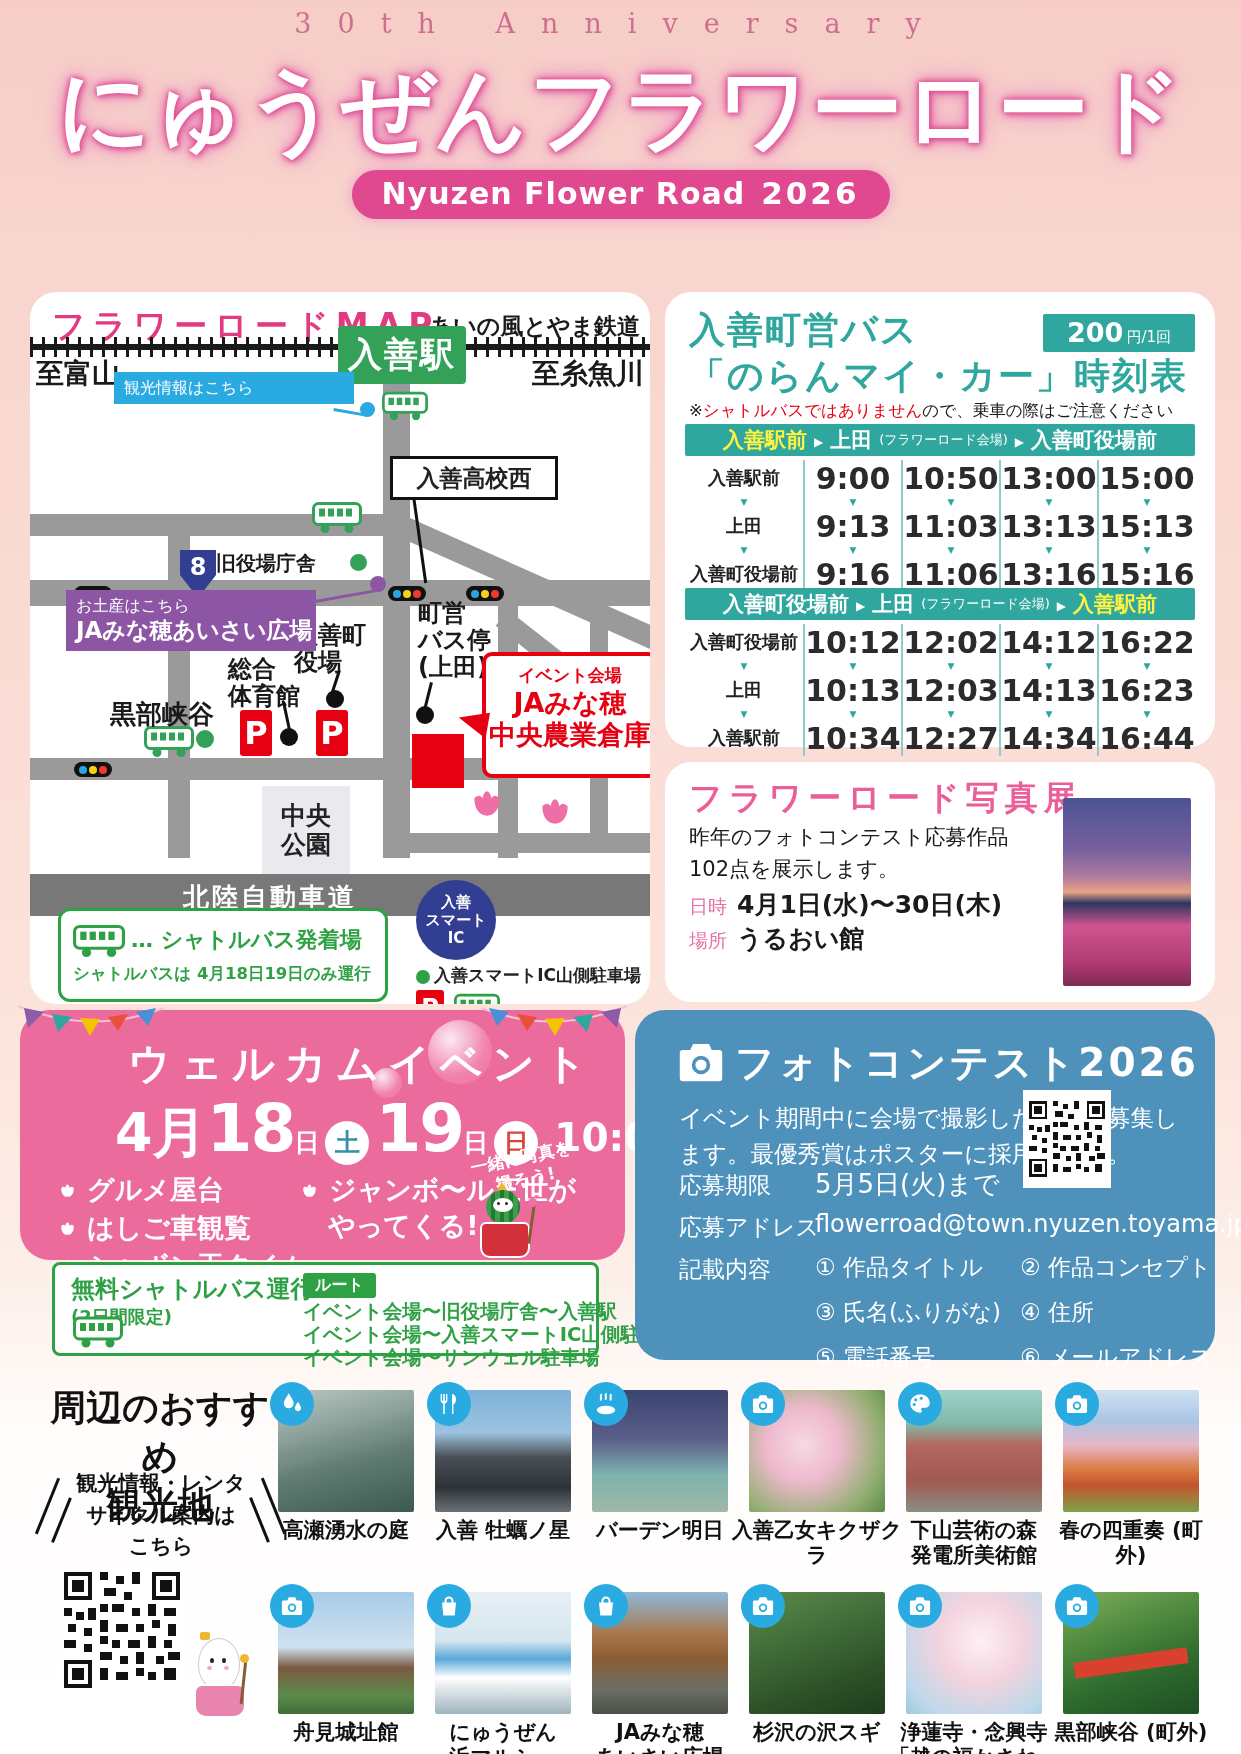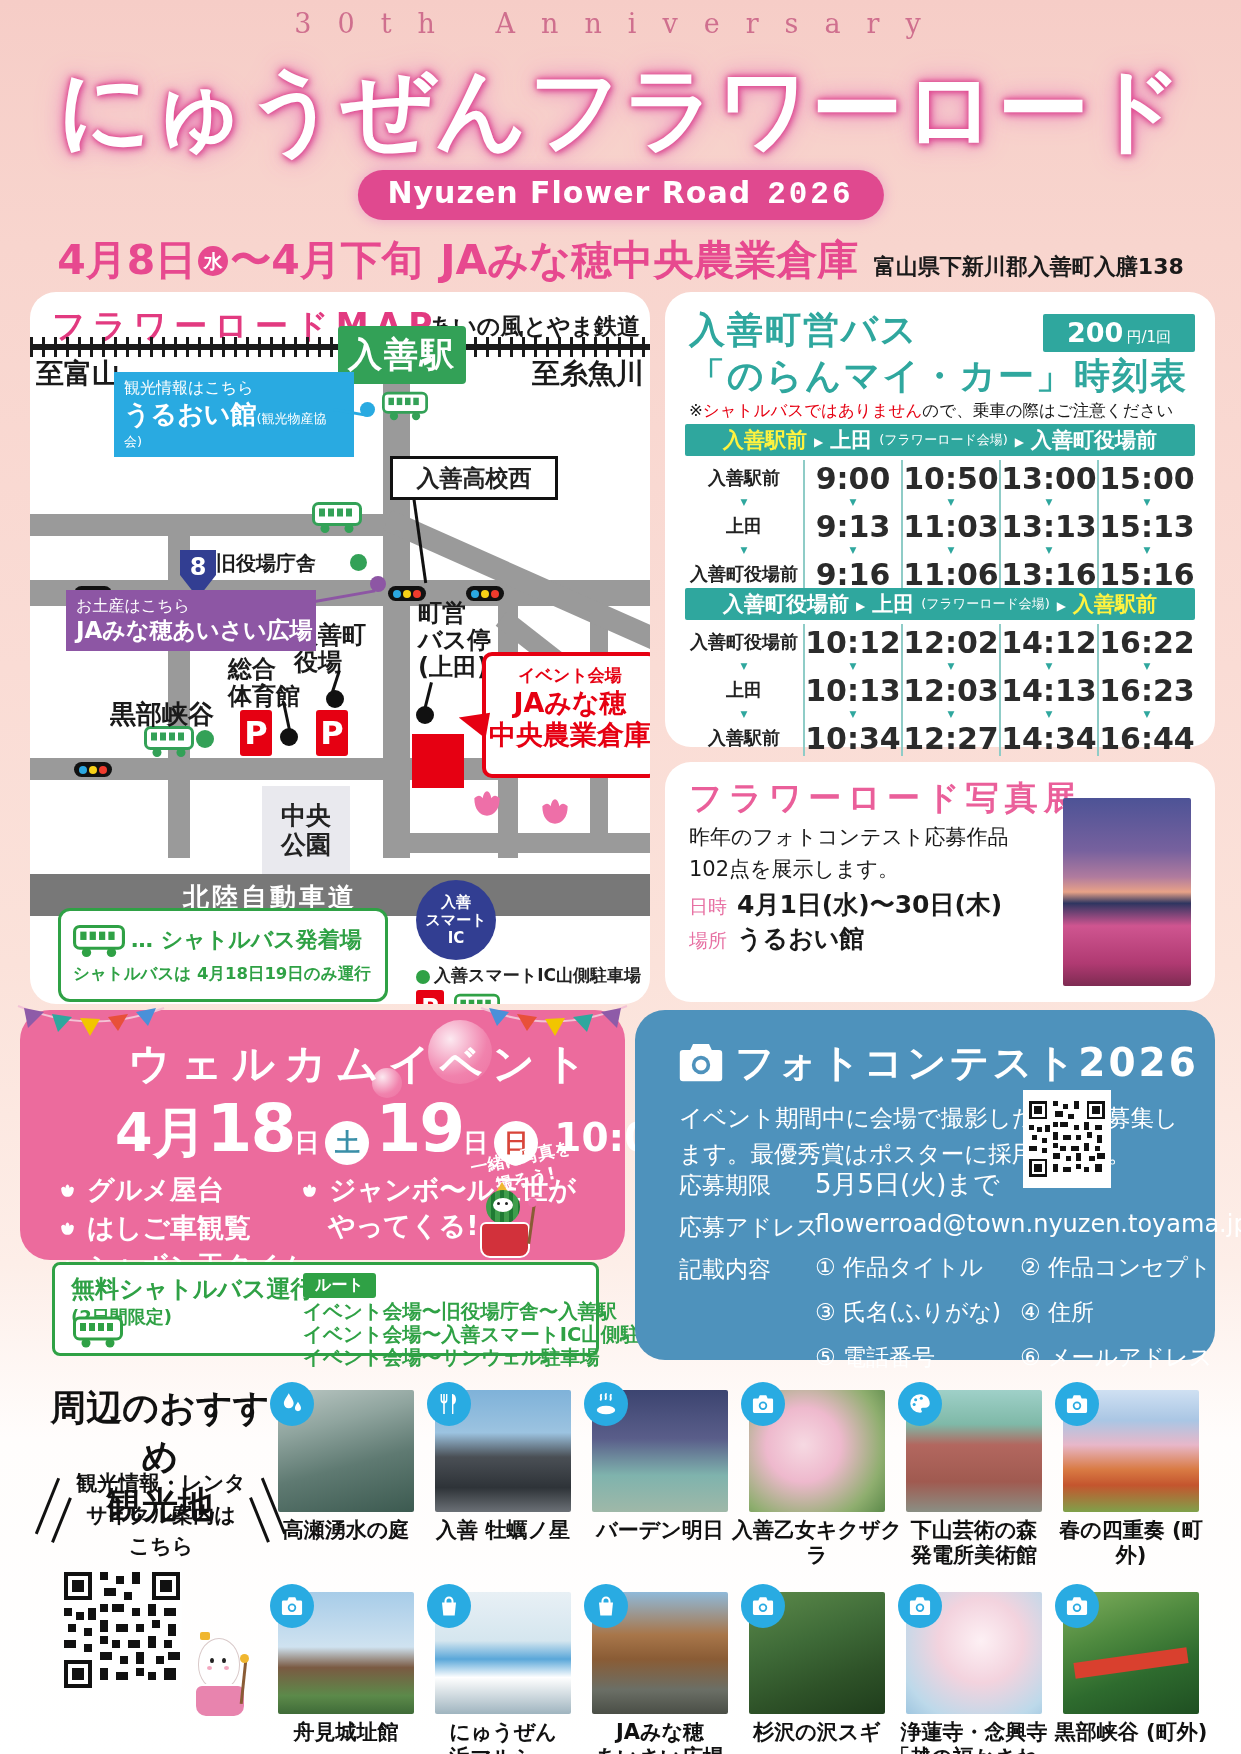--- a/index.html
+++ b/index.html
@@ -9,21 +9,21 @@
   .abs{position:absolute;}
   .card{position:absolute;background:#fff;border-radius:26px;}
   
   .anniv{position:absolute;top:8px;left:0;width:100%;text-align:center;font-family:"DejaVu Serif","Liberation Serif",serif;
     font-size:27px;letter-spacing:26px;color:#cf6f8e;white-space:nowrap;}
   .main-title{position:absolute;top:48px;left:0;width:100%;text-align:center;font-size:92px;font-weight:bold;color:#fff;white-space:nowrap;
     text-shadow:0 0 4px #e0498f,0 0 9px #e0498f,0 0 18px #e87cb4,0 0 30px #f0a7cc,2px 2px 6px #d26da4;}
   .sub-badge{position:absolute;top:170px;left:50%;transform:translateX(-50%);background:#e0498f;color:#fff;border-radius:26px;
     padding:5px 30px 8px;font-weight:bold;white-space:nowrap;box-shadow:0 0 14px #eba0c6;}
   .sub-badge .b1{font-size:30px;letter-spacing:1px;}
-  .sub-badge .b2{font-size:31px;margin-left:16px;letter-spacing:3px;font-family:Liberation Mono, monospace;}
+  .sub-badge .b2{font-size:31px;margin-left:16px;letter-spacing:3px;}
   .dateline{position:absolute;top:233px;left:0;width:100%;text-align:center;white-space:nowrap;color:#e7498f;font-weight:bold;}
   .dateline .big{font-size:41px;}
   .dateline .daycircle{display:inline-block;width:30px;height:30px;line-height:30px;border-radius:50%;background:#e7498f;color:#fff;
     font-size:19px;text-align:center;vertical-align:6px;margin:0 2px;}
   .dateline .addr{font-size:22px;color:#1a1a1a;margin-left:10px;}
   
   .map-card{left:30px;top:292px;width:620px;height:712px;overflow:hidden;}
   .map-title{position:absolute;left:22px;top:12px;font-size:33px;font-weight:bold;color:#e23a80;letter-spacing:7px;white-space:nowrap;}
   .road{position:absolute;background:#9a9a9a;}
   .rail-ticks{position:absolute;left:0;top:45px;width:620px;height:20px;
@@ -138,25 +138,20 @@
 </head>
 <body>
 
 <div class="poster">
 
   <div class="anniv">30th Anniversary</div>
   <div class="main-title">にゅうぜんフラワーロード</div>
   <div class="sub-badge">
     <span class="b1">Nyuzen Flower Road</span><span class="b2">2026</span>
   </div>
-  <div class="dateline">
-    <span class="big">4月8日</span><span class="daycircle">水</span><span class="big">〜4月下旬</span>
-    <span class="big" style="margin-left:12px;">JAみな穂中央農業倉庫</span>
-    <span class="addr">富山県下新川郡入善町入膳138</span>
-  </div>
 
   <div class="card map-card">
     <div class="map-title">フラワーロードMAP</div>
 
     <div class="road" style="left:353px;top:90px;width:27px;height:476px;"></div>
     <div class="road" style="left:138px;top:232px;width:22px;height:334px;"></div>
     <div class="road" style="left:468px;top:314px;width:20px;height:252px;"></div>
     <div class="road" style="left:560px;top:300px;width:18px;height:255px;"></div>
     <div class="road" style="left:0;top:222px;width:372px;height:22px;"></div>
     <div class="road" style="left:0;top:288px;width:620px;height:26px;"></div>
@@ -167,21 +162,20 @@
 
     <div class="rail-ticks"></div>
     <div class="rail"></div>
     <div class="maplabel" style="right:10px;top:22px;font-size:23px;">あいの風とやま鉄道</div>
     <div class="station">入善駅</div>
     <div class="maplabel" style="left:6px;top:66px;font-size:28px;">至富山</div>
     <div class="maplabel" style="right:6px;top:66px;font-size:28px;">至糸魚川</div>
 
     <div class="callout" style="left:84px;top:80px;width:220px;background:#29aae1;">
       <div style="font-size:16px;">観光情報はこちら</div>
-      <div><span style="font-size:26px;font-weight:bold;">うるおい館</span><span style="font-size:13px;">(観光物産協会)</span></div>
     </div>
     <div class="conn" style="left:304px;top:116px;width:34px;height:3px;background:#29aae1;transform:rotate(10deg);"></div>
     <div class="dot" style="left:330px;top:110px;width:15px;height:15px;background:#29aae1;"></div>
 
     <svg class="abs" style="left:352px;top:98px;" width="46" height="32" viewBox="0 0 50 34">
         <rect x="1.5" y="3" width="47" height="21" rx="5" fill="#fff" stroke="#33a157" stroke-width="3"></rect>
         <rect x="7" y="8" width="6" height="8" fill="#33a157"></rect>
         <rect x="16" y="8" width="6" height="8" fill="#33a157"></rect>
         <rect x="25" y="8" width="6" height="8" fill="#33a157"></rect>
         <rect x="34" y="8" width="6" height="8" fill="#33a157"></rect>

